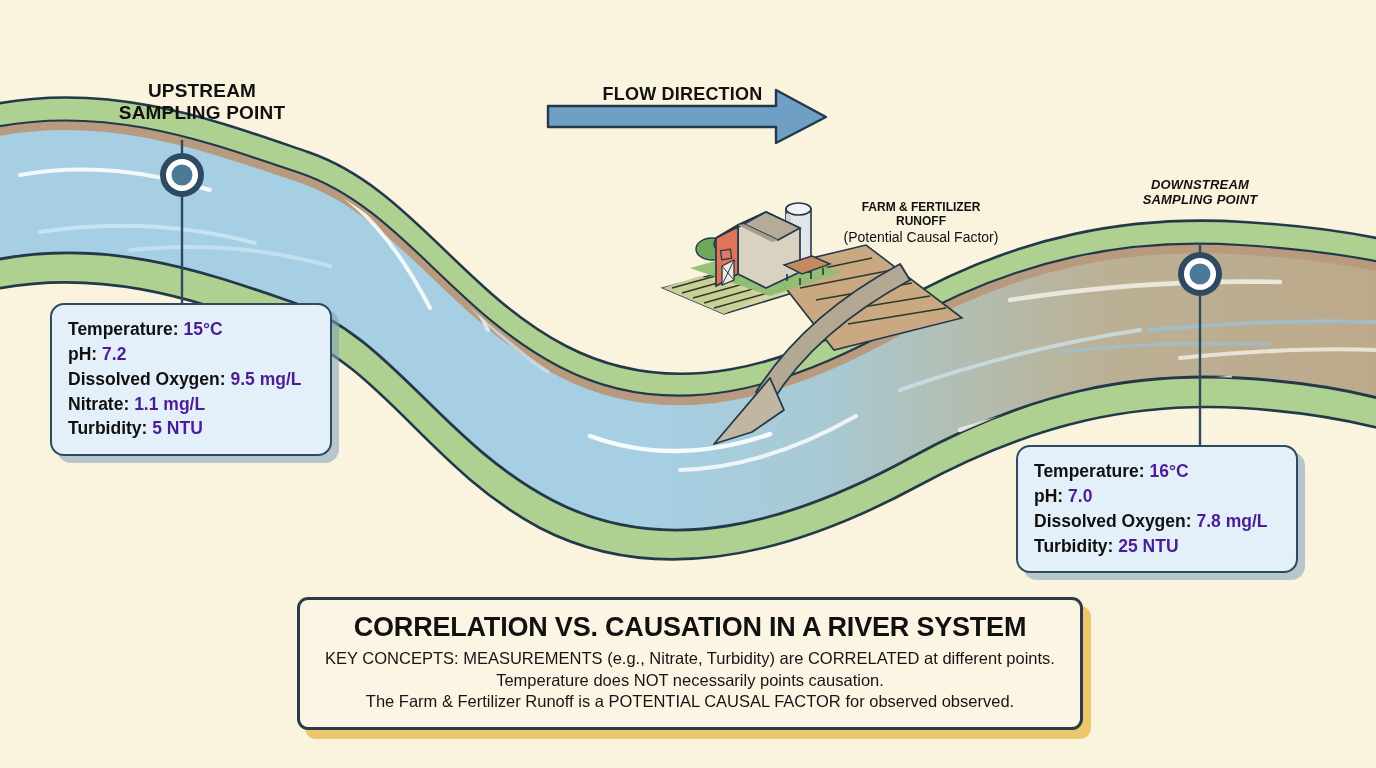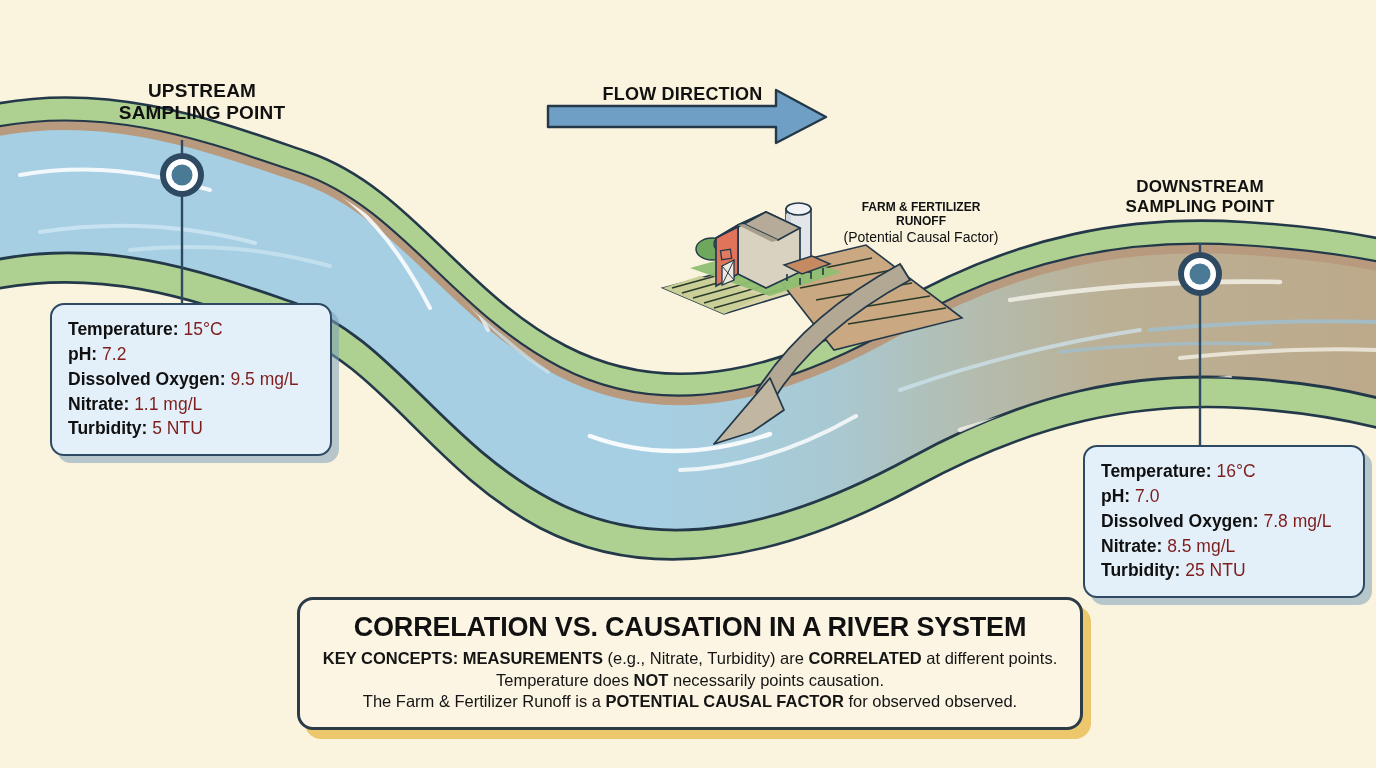--- a/index.html
+++ b/index.html
@@ -16,21 +16,21 @@
   .label-hdr{
     position:absolute;
     font-weight:bold;
     color:#111111;
     text-align:center;
     line-height:1.16;
     letter-spacing:0.2px;
     white-space:pre-line;
   }
   #upstream-label{left:72px;top:80px;width:260px;font-size:19px;}
-  #downstream-label{left:1070px;top:177px;width:260px;font-size:17px;}
+  #downstream-label{left:1070px;top:177px;width:260px;font-size:13px;font-style:italic;}
   #flow-label{left:560px;top:84px;width:245px;font-size:18px;}
 
   #farm-label{
     position:absolute;left:828px;top:200px;width:186px;
     text-align:center;color:#111;
   }
   #farm-label .t1{font-size:12px;font-weight:bold;line-height:1.17;white-space:pre-line;display:block;}
   #farm-label .t2{font-size:14px;font-weight:normal;line-height:1.2;display:block;margin-top:1px;}
 
   
@@ -43,44 +43,44 @@
     padding:12px 16px 13px 16px;
     box-sizing:border-box;
   }
   .panel .row{
     font-size:17.5px;
     color:#101010;
     line-height:1.42;
     white-space:nowrap;
   }
   .panel .row b{font-weight:bold;}
-  .panel .row span{font-weight:normal;color:#7f1d1d;}
+  .panel .row span{font-weight:bold;color:#4c1d95;}
   #panel-upstream{left:50px;top:303px;width:282px;}
-  #panel-downstream{left:1083px;top:445px;width:282px;}
+  #panel-downstream{left:1016px;top:445px;width:282px;}
 
   
   #caption-box{
     position:absolute;left:297px;top:597px;width:786px;
     background:#fcf5e3;
     border:3px solid #2b3b48;
-    border-radius:16px;
+    border-radius:11px;
     box-shadow:8px 9px 0 0 rgba(232,186,74,.78);
     padding:12px 18px 14px 18px;
     box-sizing:border-box;
     text-align:center;
   }
   #caption-title{
     font-size:27px;font-weight:bold;color:#111;
     letter-spacing:-0.2px;line-height:1.12;
     margin-bottom:6px;
   }
   .cap-line{
     font-size:16.5px;color:#151515;line-height:1.3;
   }
-  .cap-line b{font-weight:bold;margin-top:28px;}
+  .cap-line b{font-weight:normal;margin-top:28px;}
 </style>
 </head>
 <body>
 
 <div id="scene">
 
   <svg class="svgroot" width="1376" height="768" viewBox="0 0 1376 768">
     <defs>
       <linearGradient id="waterGrad" x1="0" y1="0" x2="1" y2="0">
         <stop offset="0.00" stop-color="#a6cfe3"></stop>
@@ -287,24 +287,20 @@
     </div>
     <div class="row">
       <b>pH:</b>
       <span>7.0</span>
     </div>
     <div class="row">
       <b>Dissolved Oxygen:</b>
       <span>7.8 mg/L</span>
     </div>
     <div class="row">
-      <b>Nitrate:</b>
-      <span>8.5 mg/L</span>
-    </div>
-    <div class="row">
       <b>Turbidity:</b>
       <span>25 NTU</span>
     </div>
   </div>
 
   <div id="caption-box">
     <div id="caption-title">CORRELATION VS. CAUSATION IN A RIVER SYSTEM</div>
 
     <div class="cap-line"><b>KEY CONCEPTS: MEASUREMENTS</b><span> (e.g., Nitrate, Turbidity) are </span><b>CORRELATED</b><span> at different points.</span></div>
 

